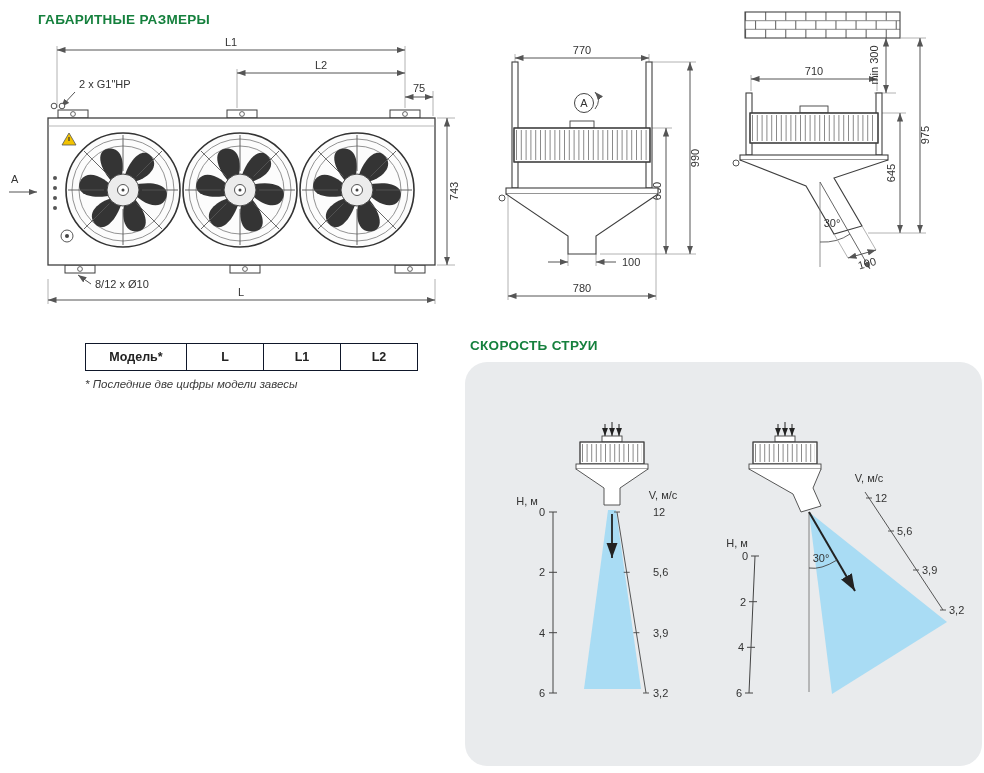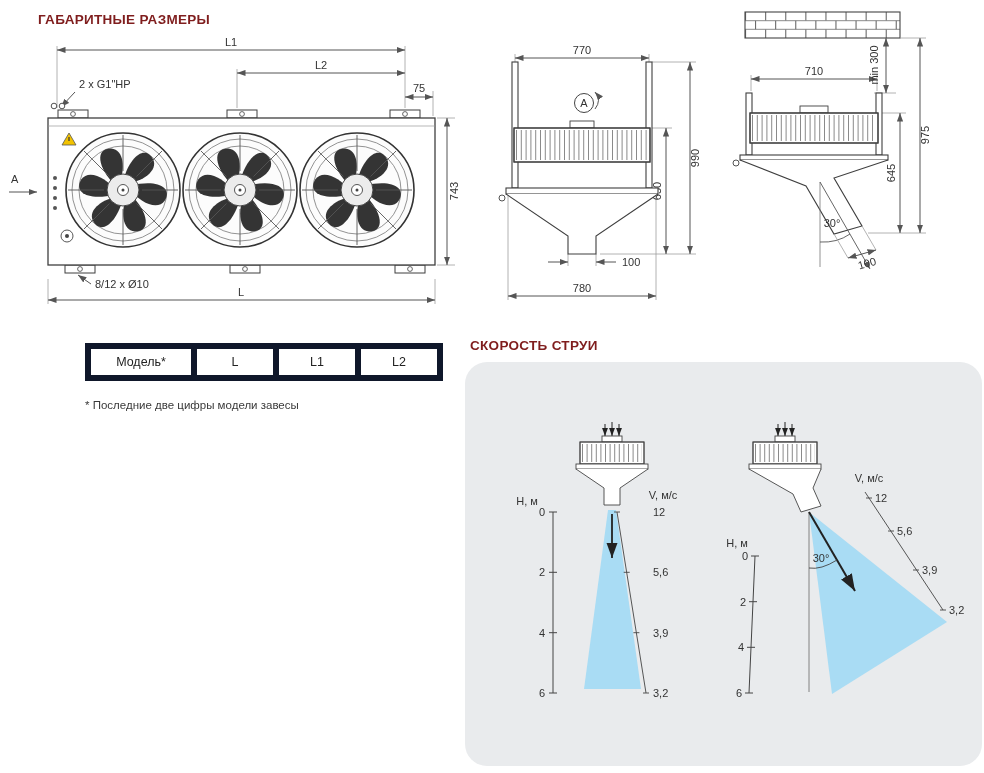--- a/index.html
+++ b/index.html
@@ -1,29 +1,29 @@
 <!DOCTYPE html>
 <html><head>
 <meta charset="utf-8">
 <style>
   html,body{margin:0;padding:0;background:#fff;}
   .page{position:relative;width:984px;height:773px;background:#ffffff;overflow:hidden;
         font-family:"Liberation Sans",sans-serif;color:#222;}
-  .heading{position:absolute;font-size:13.5px;font-weight:bold;color:#7f1d1d;letter-spacing:.3px;}
+  .heading{position:absolute;font-size:13.5px;font-weight:bold;color:#15803d;letter-spacing:.3px;}
   #h-dims{left:38px;top:12px;}
   #h-jet{left:470px;top:338px;text-align:right;}
   svg{position:absolute;overflow:visible;}
   svg text{font-family:"Liberation Sans",sans-serif;font-size:11px;fill:#333;}
   .dims-table{position:absolute;left:85px;top:343px;}
   .dims-table table{border-collapse:collapse;font-size:12.5px;color:#222;}
-  .dims-table th,.dims-table td{border:6px solid #0f172a;width:68px;height:26px;
-        font-weight:normal;padding:0 4px;background:#fff;}
+  .dims-table th,.dims-table td{border:1px solid #0f172a;width:68px;height:26px;
+        font-weight:bold;padding:0 4px;background:#fff;}
   .dims-table th:first-child,.dims-table td:first-child{width:92px;}
   .dims-table table{border:1px dotted #8a8a8a;}
-  .footnote{margin-top:18px;font-size:11.5px;color:#3a3a3a;}
+  .footnote{margin-top:7px;font-size:11.5px;color:#3a3a3a;font-style:italic;}
   .jet-panel{position:absolute;left:465px;top:362px;width:517px;height:404px;
         background:#e9ebed;border-radius:22px;}
   .jet-panel svg{left:0;top:0;}
   .jet-caption{position:absolute;left:0;right:0;bottom:26px;text-align:center;
         font-size:12.5px;color:#333;}
 </style>
 </head>
 <body>
 
 <div class="page">

